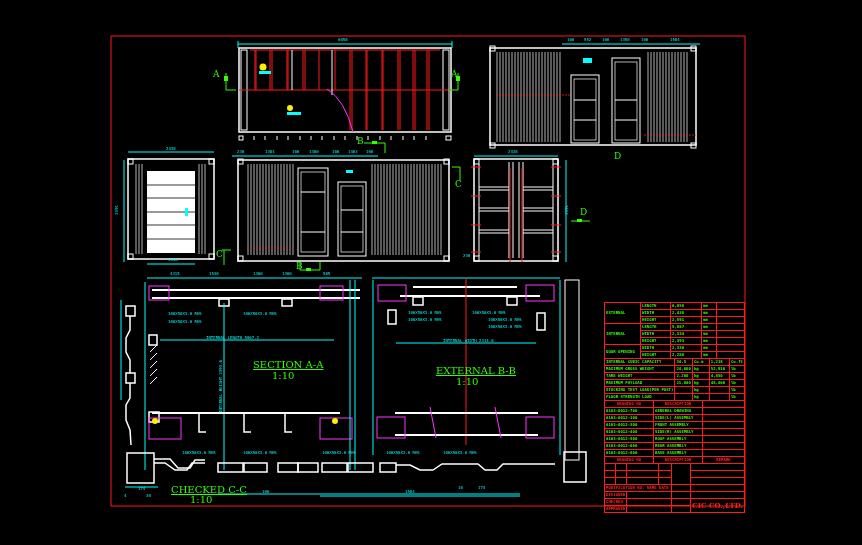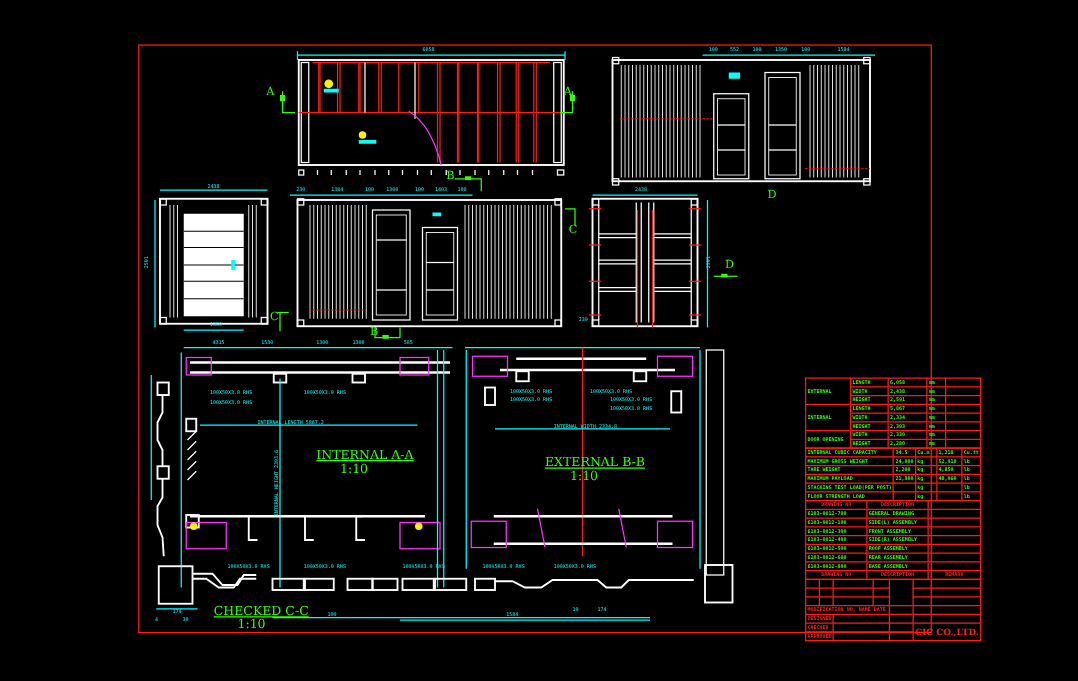--- a/index.html
+++ b/index.html
@@ -7,21 +7,21 @@
   #canvas { position:absolute; left:0; top:0; width:862px; height:545px; }
   .lbl { position:absolute; font-family:"DejaVu Sans Mono", monospace; white-space:nowrap; line-height:1; }
   .cy { color:#00ffff; }
   .gr { color:#33ff00; }
   .tiny { font-size:4px; }
   .title-big { font-size:10px; font-family:"DejaVu Serif", serif; text-decoration:underline; }
   .scale { font-size:10px; font-family:"DejaVu Serif", serif; }
   .sec-letter { font-size:9px; font-family:"DejaVu Serif", serif; }
   
   #titleblock { position:absolute; left:604px; top:302px; width:141px; height:204px; }
-  #titleblock table { border-collapse:collapse; width:100%;margin-left:40px; }
+  #titleblock table { border-collapse:collapse; width:100%; }
   #titleblock td { border:1px solid #ff1a1a; padding:0 1px; height:6px; font-size:4px; line-height:6px; color:#33ff00; font-family:"DejaVu Sans Mono", monospace; font-weight:bold; white-space:nowrap; overflow:hidden; }
   #titleblock td.r { color:#ff2020; }
   #titleblock td.hdr { color:#ff2020; text-align:center; }
 </style>
 </head>
 <body>
 
 <svg id="canvas" viewBox="0 0 862 545" xmlns="http://www.w3.org/2000/svg">
 
   <rect x="111" y="36" width="634" height="470" fill="none" stroke="#ff1a1a" stroke-width="1"></rect>
@@ -408,21 +408,21 @@
 <span class="lbl cy tiny" style="left:170px;top:272px;">4315</span>
 <span class="lbl cy tiny" style="left:209px;top:272px;">1530</span>
 <span class="lbl cy tiny" style="left:253px;top:272px;">1300</span>
 <span class="lbl cy tiny" style="left:282px;top:272px;">1300</span>
 <span class="lbl cy tiny" style="left:323px;top:272px;">585</span>
 <span class="lbl cy tiny" style="left:168px;top:312px;">100X50X3.0 RHS</span>
 <span class="lbl cy tiny" style="left:168px;top:320px;">100X50X3.0 RHS</span>
 <span class="lbl cy tiny" style="left:243px;top:312px;">100X50X3.0 RHS</span>
 <span class="lbl cy tiny" style="left:206px;top:336px;">INTERNAL LENGTH 5867.2</span>
 <span class="lbl cy tiny" style="left:219px;top:360px;writing-mode:vertical-rl;transform:rotate(180deg);">INTERNAL HEIGHT 2393.6</span>
-<span class="lbl gr title-big" style="left:253px;top:360px;">INTERNAL A-A</span>
+<span class="lbl gr title-big" style="left:253px;top:360px;">SECTION A-A</span>
 <span class="lbl gr scale" style="left:272px;top:371px;">1:10</span>
 
 <span class="lbl cy tiny" style="left:408px;top:311px;">100X50X3.0 RHS</span>
 <span class="lbl cy tiny" style="left:408px;top:318px;">100X50X3.0 RHS</span>
 <span class="lbl cy tiny" style="left:472px;top:311px;">100X50X3.0 RHS</span>
 <span class="lbl cy tiny" style="left:488px;top:318px;">100X50X3.0 RHS</span>
 <span class="lbl cy tiny" style="left:488px;top:325px;">100X50X3.0 RHS</span>
 <span class="lbl cy tiny" style="left:443px;top:339px;">INTERNAL WIDTH 2334.8</span>
 <span class="lbl gr title-big" style="left:436px;top:366px;">EXTERNAL B-B</span>
 <span class="lbl gr scale" style="left:456px;top:377px;">1:10</span>

